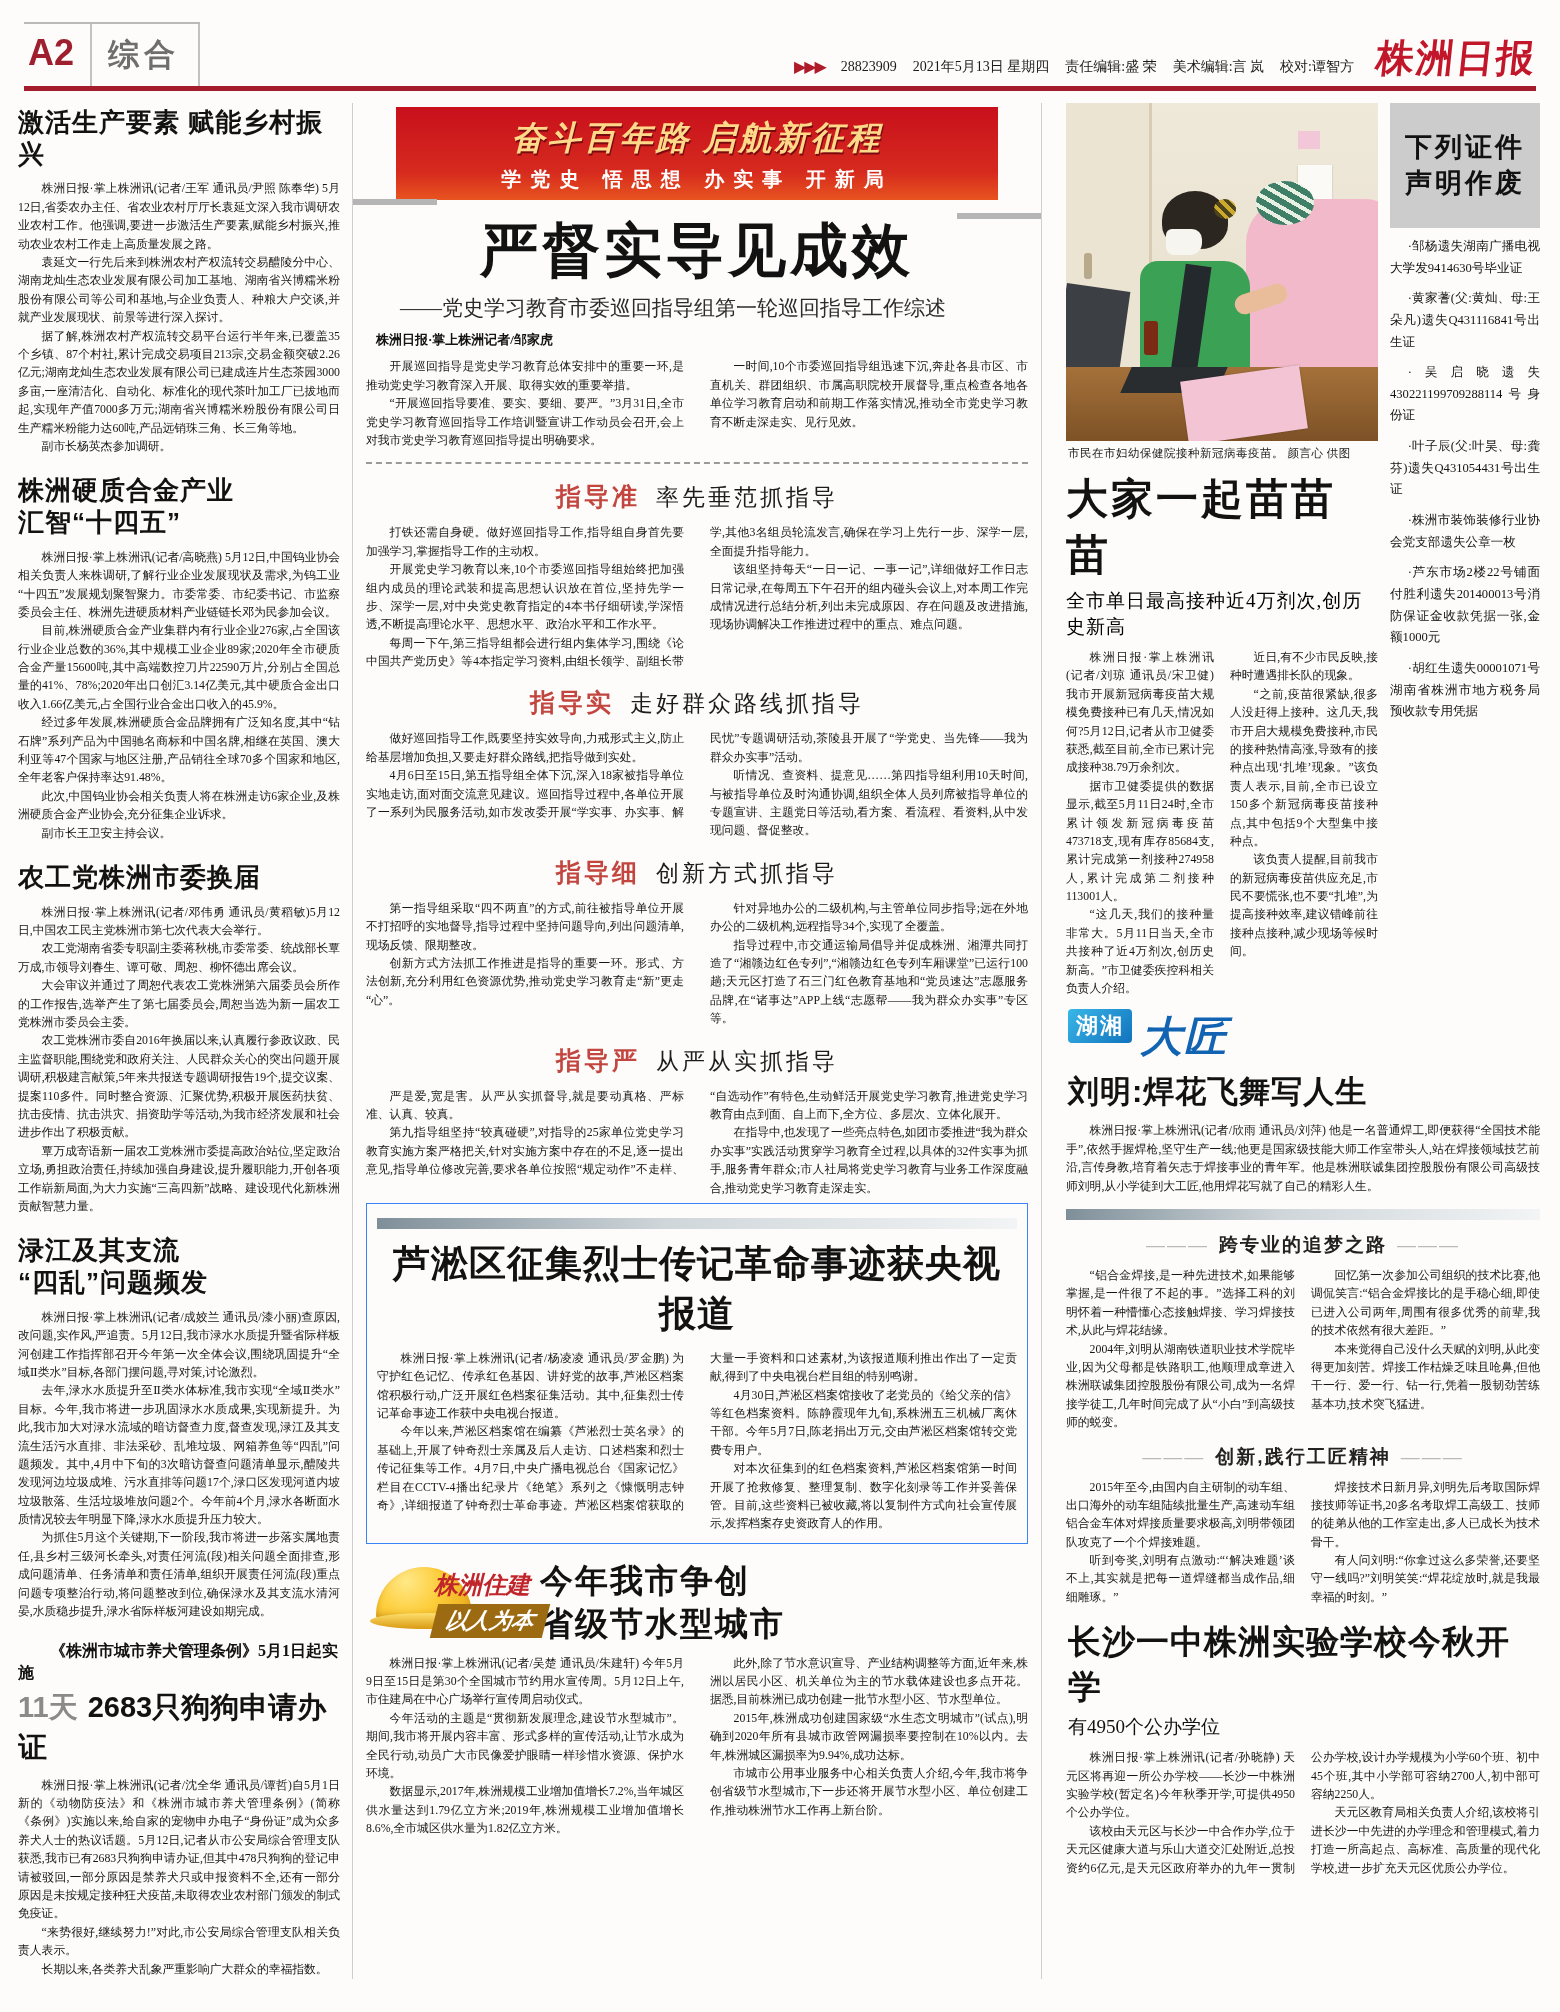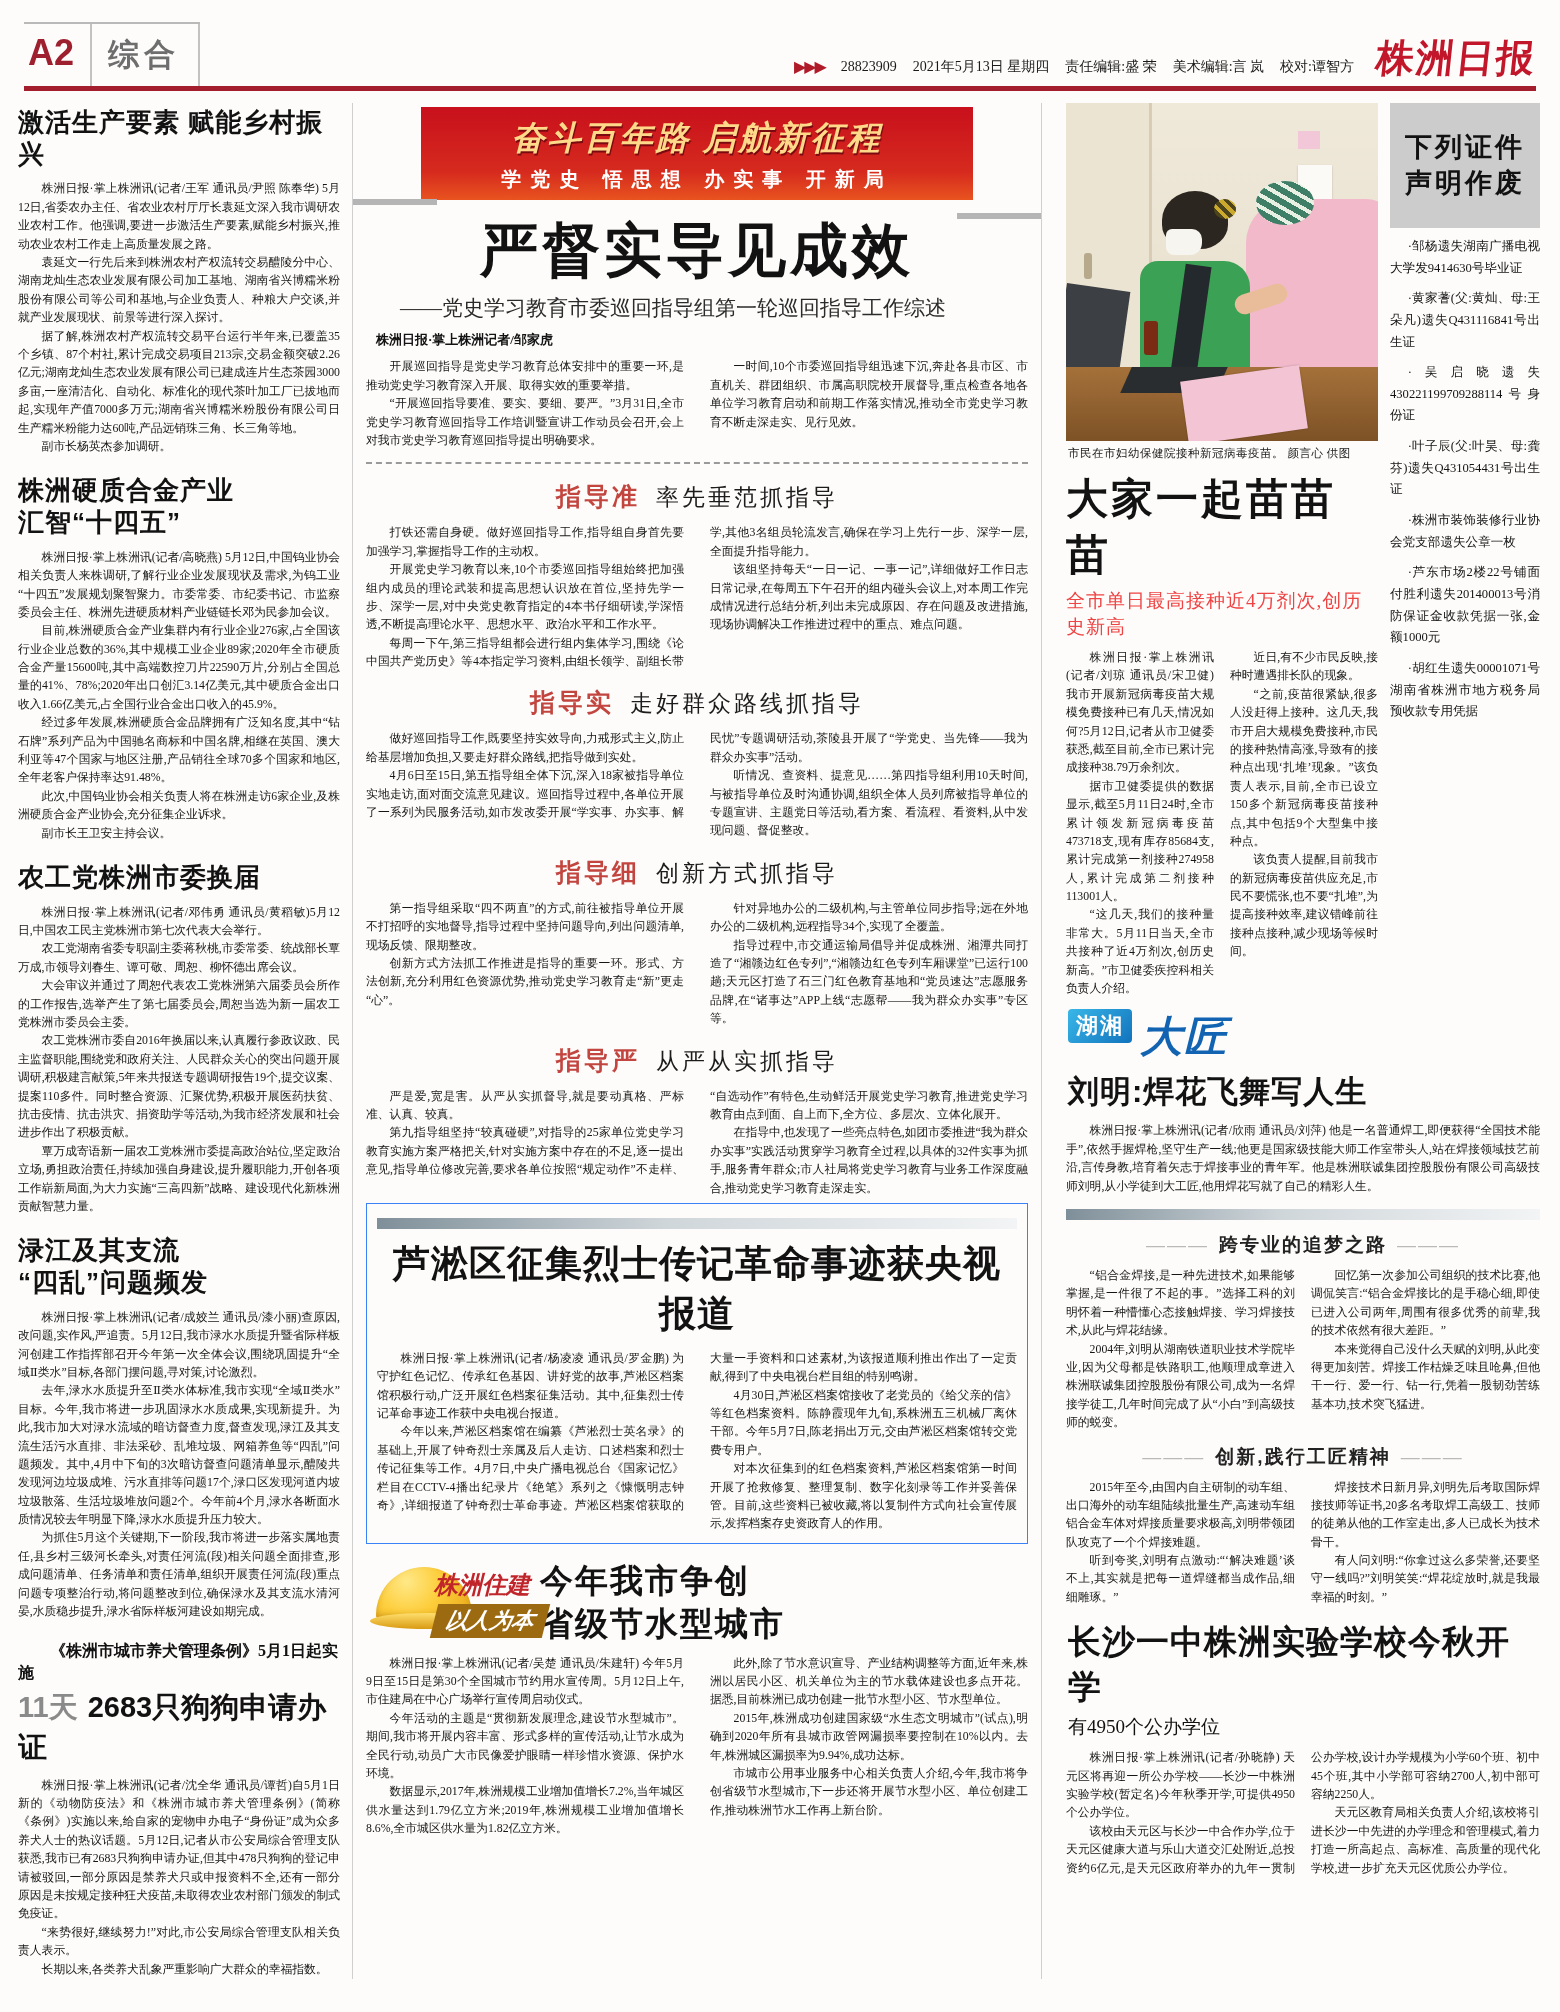--- a/index.html
+++ b/index.html
@@ -23,21 +23,21 @@
   .rz   { width:486px; padding-left:12px; overflow:hidden; }
 
   .para { font-size:11.8px; line-height:1.56; text-indent:2em; text-align:justify; color:#161616; }
   .art { margin-bottom:20px; }
   .art-title { font-family:"Liberation Sans","DejaVu Sans",sans-serif; font-weight:bold; font-size:26px; letter-spacing:1px; line-height:1.22; margin:4px 0 9px 0; }
   .kicker { font-size:16px; font-weight:bold; line-height:1.35; margin:2px 0 4px 0; text-indent:2em; }
   .dog-head { font-family:"Liberation Sans","DejaVu Sans",sans-serif; font-weight:bold; font-size:29px; margin:2px 0 8px 0; }
   .dog-gray { color:#8a8a8a; margin-right:10px; }
 
   
-  .banner { width:552px; margin:4px auto 2px auto; background:linear-gradient(180deg,#c8101c 0%,#d62a1e 70%,#e8541f 100%); text-align:center; padding:9px 6px 7px 6px; }
+  .banner { width:602px; margin:4px auto 2px auto; background:linear-gradient(180deg,#c8101c 0%,#d62a1e 70%,#e8541f 100%); text-align:center; padding:9px 6px 7px 6px; }
   .banner-l1 { font-weight:bold; font-style:italic; font-size:33px; color:#ffd98a; letter-spacing:3px; text-shadow:1px 2px 0 #7a0a10; }
   .banner-l2 { font-family:"Liberation Sans","DejaVu Sans",sans-serif; font-weight:bold; font-size:20px; color:#ffffff; letter-spacing:9px; margin-top:5px; }
   .c-wrap { position:relative; }
   .bracket { position:absolute; width:90px; height:46px; border:0 solid #b5b5b5; }
   .bk-tl { left:-6px; top:96px; border-left-width:6px; border-top-width:6px; }
   .bk-tr { right:-6px; top:110px; border-right-width:6px; border-top-width:6px; }
   .c-headline { font-family:"Liberation Sans","DejaVu Sans",sans-serif; font-weight:bold; font-size:58px; text-align:center; letter-spacing:4px; margin:12px 0 4px 0; }
   .c-sub { font-size:21px; color:#2b2b2b; line-height:1.4; margin:2px 10px 8px 34px; }
   .c-byline { font-weight:bold; font-size:13px; margin:6px 0 8px 10px; }
   .two-col { column-count:2; column-gap:26px; }
@@ -78,21 +78,21 @@
   .ph-nurse { position:absolute; right:-18px; top:96px; width:150px; height:200px; border-radius:44px 30px 0 0; background:#f2b9ca; }
   .ph-nursecap { position:absolute; right:64px; top:78px; width:58px; height:44px; border-radius:50%; background:repeating-linear-gradient(30deg,#3f7f68 0 6px,#e7f0e2 6px 10px); }
   .ph-desk { position:absolute; left:0; bottom:0; width:312px; height:74px; background:linear-gradient(180deg,#a5713a,#7d5226); }
   .ph-kbd { position:absolute; left:60px; bottom:48px; width:96px; height:26px; background:#2a2d30; transform:skewX(-24deg); }
   .ph-monitor { position:absolute; left:-6px; bottom:58px; width:64px; height:96px; background:#3c4044; transform:rotate(8deg); }
   .ph-paper { position:absolute; left:118px; bottom:4px; width:120px; height:64px; background:#f3c4d4; transform:rotate(-8deg); box-shadow:0 0 2px rgba(0,0,0,.25); }
   .ph-bottle { position:absolute; left:78px; bottom:86px; width:14px; height:34px; background:#7a2b14; border-radius:3px; }
   .caption { font-size:11.5px; color:#222; margin:5px 2px 10px 2px; letter-spacing:.5px; }
 
   .vac-headline { font-family:"Liberation Sans","DejaVu Sans",sans-serif; font-weight:bold; font-size:42px; letter-spacing:3px; margin:4px 0 5px 0; }
-  .vac-sub { font-size:19px; color:#ef4444; margin-bottom:8px; letter-spacing:1px; }
+  .vac-sub { font-size:19px; color:#000000; margin-bottom:8px; letter-spacing:1px; }
   .vac-cols { column-count:2; column-gap:16px; }
 
   .craft-block { margin-top:6px; }
   .craft-logo { display:flex; align-items:flex-start; gap:8px; margin:12px 0 6px 2px; }
   .cl-hx { font-family:"Liberation Sans","DejaVu Sans",sans-serif; font-weight:bold; font-size:22px; color:#ffffff; background:linear-gradient(135deg,#39b7e8,#1173bd); padding:2px 8px; border-radius:4px; letter-spacing:2px; }
   .cl-dj { font-family:"Liberation Sans","DejaVu Sans",sans-serif; font-weight:bold; font-style:italic; font-size:42px; color:#1264b2; letter-spacing:2px; }
   .craft-headline { font-family:"Liberation Sans","DejaVu Sans",sans-serif; font-weight:bold; font-size:31px; letter-spacing:1px; margin:2px 0 8px 2px; }
   .craft-sub { text-align:center; font-family:"Liberation Sans","DejaVu Sans",sans-serif; font-weight:bold; font-size:19px; letter-spacing:2px; margin:12px 0 8px 0; color:#222; }
   .craft-sub::before, .craft-sub::after { content:"———"; color:#b9b9b9; font-weight:normal; margin:0 10px; }
   .craft-cols { column-count:2; column-gap:16px; }

